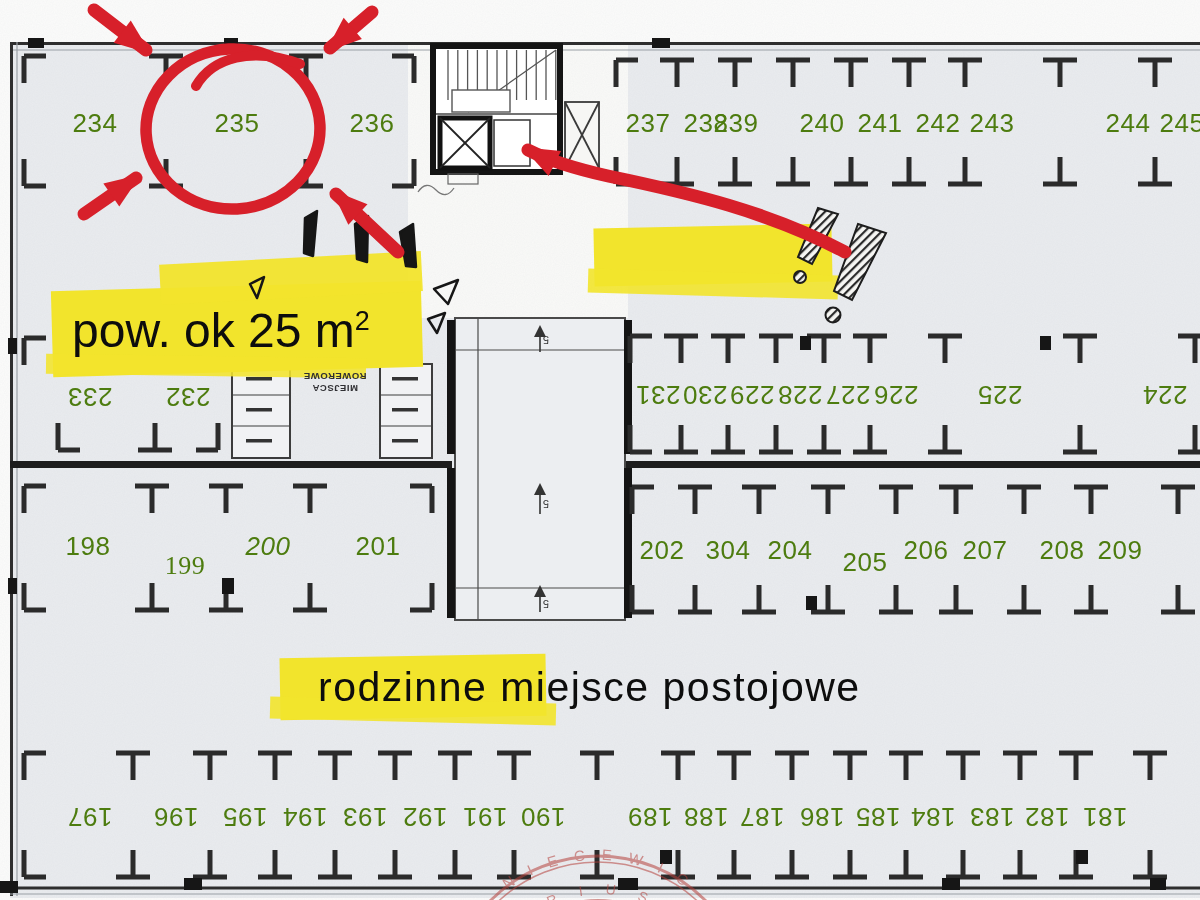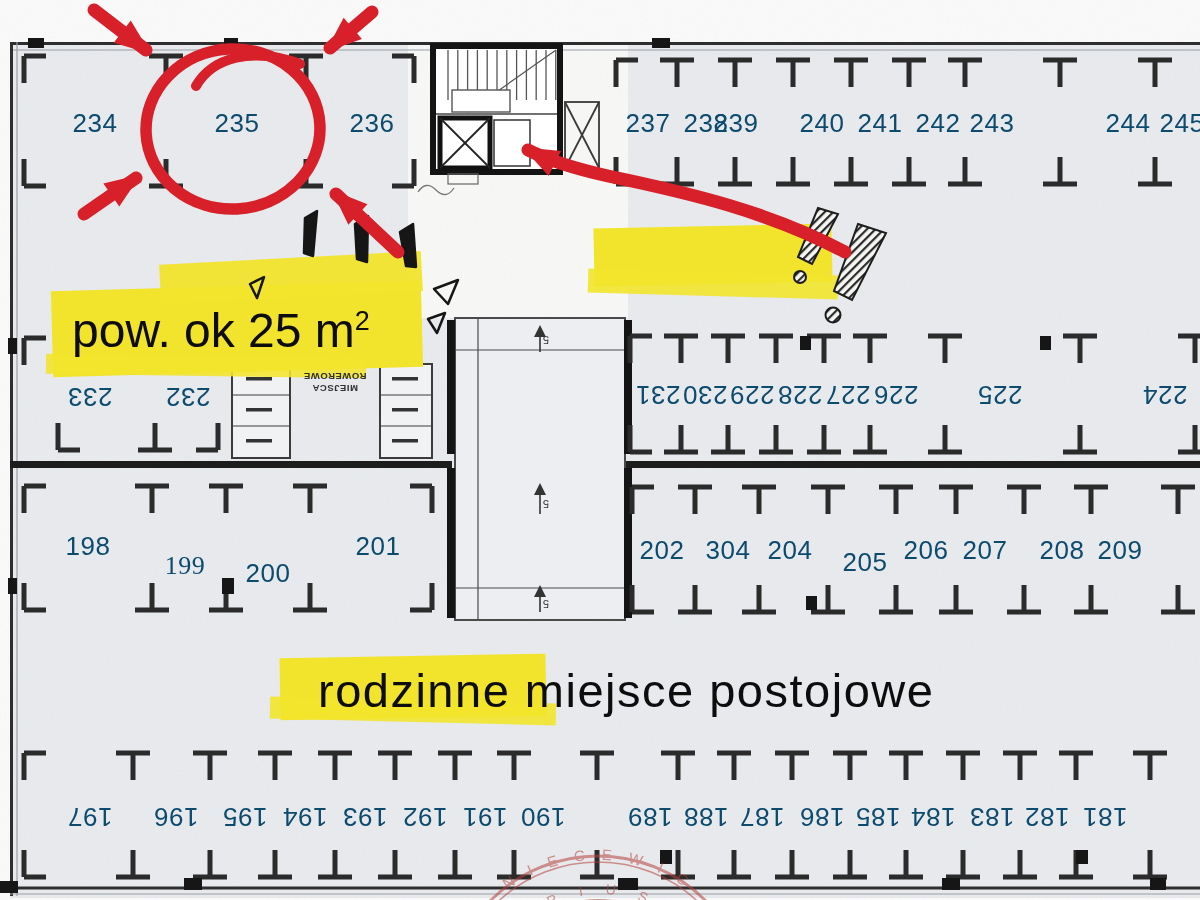--- a/index.html
+++ b/index.html
@@ -1,24 +1,24 @@
 <!DOCTYPE html>
 <html><head>
 <meta charset="utf-8">
 <style>
   html,body{margin:0;padding:0;background:#777;}
   .stage{position:relative;width:1200px;height:900px;overflow:hidden;background:#fdfdfc;
          font-family:"Liberation Sans",sans-serif;}
   .stage svg{position:absolute;left:0;top:0;}
-  .num{position:absolute;font-size:26px;color:#0c4a6e;letter-spacing:.5px;
+  .num{position:absolute;font-size:26px;color:#4d7c0f;letter-spacing:.5px;
        transform:translate(-50%,-50%);white-space:nowrap;}
   .num.flip{transform:translate(-50%,-50%) rotate(180deg);}
   .biglabel{position:absolute;color:#0d0d0d;font-size:48px;white-space:nowrap;line-height:1.05;}
   .biglabel sup{font-size:27px;}
-  #family-label{font-size:47px;letter-spacing:1.5px;}
+  #family-label{font-size:41px;letter-spacing:1.5px;}
   .bike-label{position:absolute;left:292px;top:370px;width:86px;text-align:center;
       font-size:9.5px;font-weight:bold;color:#2f2f33;line-height:1.25;letter-spacing:.5px;
       transform:rotate(180deg);}
   .layer{position:absolute;left:0;top:0;width:1200px;height:900px;}
 </style>
 </head>
 <body>
 
 <div class="stage">
 
@@ -227,21 +227,21 @@
       <div class="num flip" style="left: 658px; top: 394px;">231</div>
       <div class="num flip" style="left: 705px; top: 394px;">230</div>
       <div class="num flip" style="left: 752px; top: 394px;">229</div>
       <div class="num flip" style="left: 800px; top: 394px;">228</div>
       <div class="num flip" style="left: 848px; top: 394px;">227</div>
       <div class="num flip" style="left: 896px; top: 394px;">226</div>
       <div class="num flip" style="left: 1000px; top: 394px;">225</div>
       <div class="num flip" style="left: 1165px; top: 394px;">224</div>
       <div class="num" style="left: 88px; top: 546px;">198</div>
       <div class="num" style="left: 185px; top: 566px; font-family: Liberation Serif, serif;">199</div>
-      <div class="num" style="left: 268px; top: 573px;">200</div>
+      <div class="num" style="left: 268px; top: 546px; font-style: italic;">200</div>
       <div class="num" style="left: 378px; top: 546px;">201</div>
       <div class="num" style="left: 662px; top: 550px;">202</div>
       <div class="num" style="left: 728px; top: 550px;">304</div>
       <div class="num" style="left: 790px; top: 550px;">204</div>
       <div class="num" style="left: 865px; top: 550px; margin-top: 12px;">205</div>
       <div class="num" style="left: 926px; top: 550px;">206</div>
       <div class="num" style="left: 985px; top: 550px;">207</div>
       <div class="num" style="left: 1062px; top: 550px;">208</div>
       <div class="num" style="left: 1120px; top: 550px;">209</div>
       <div class="num flip" style="left: 90px; top: 816px;">197</div>

